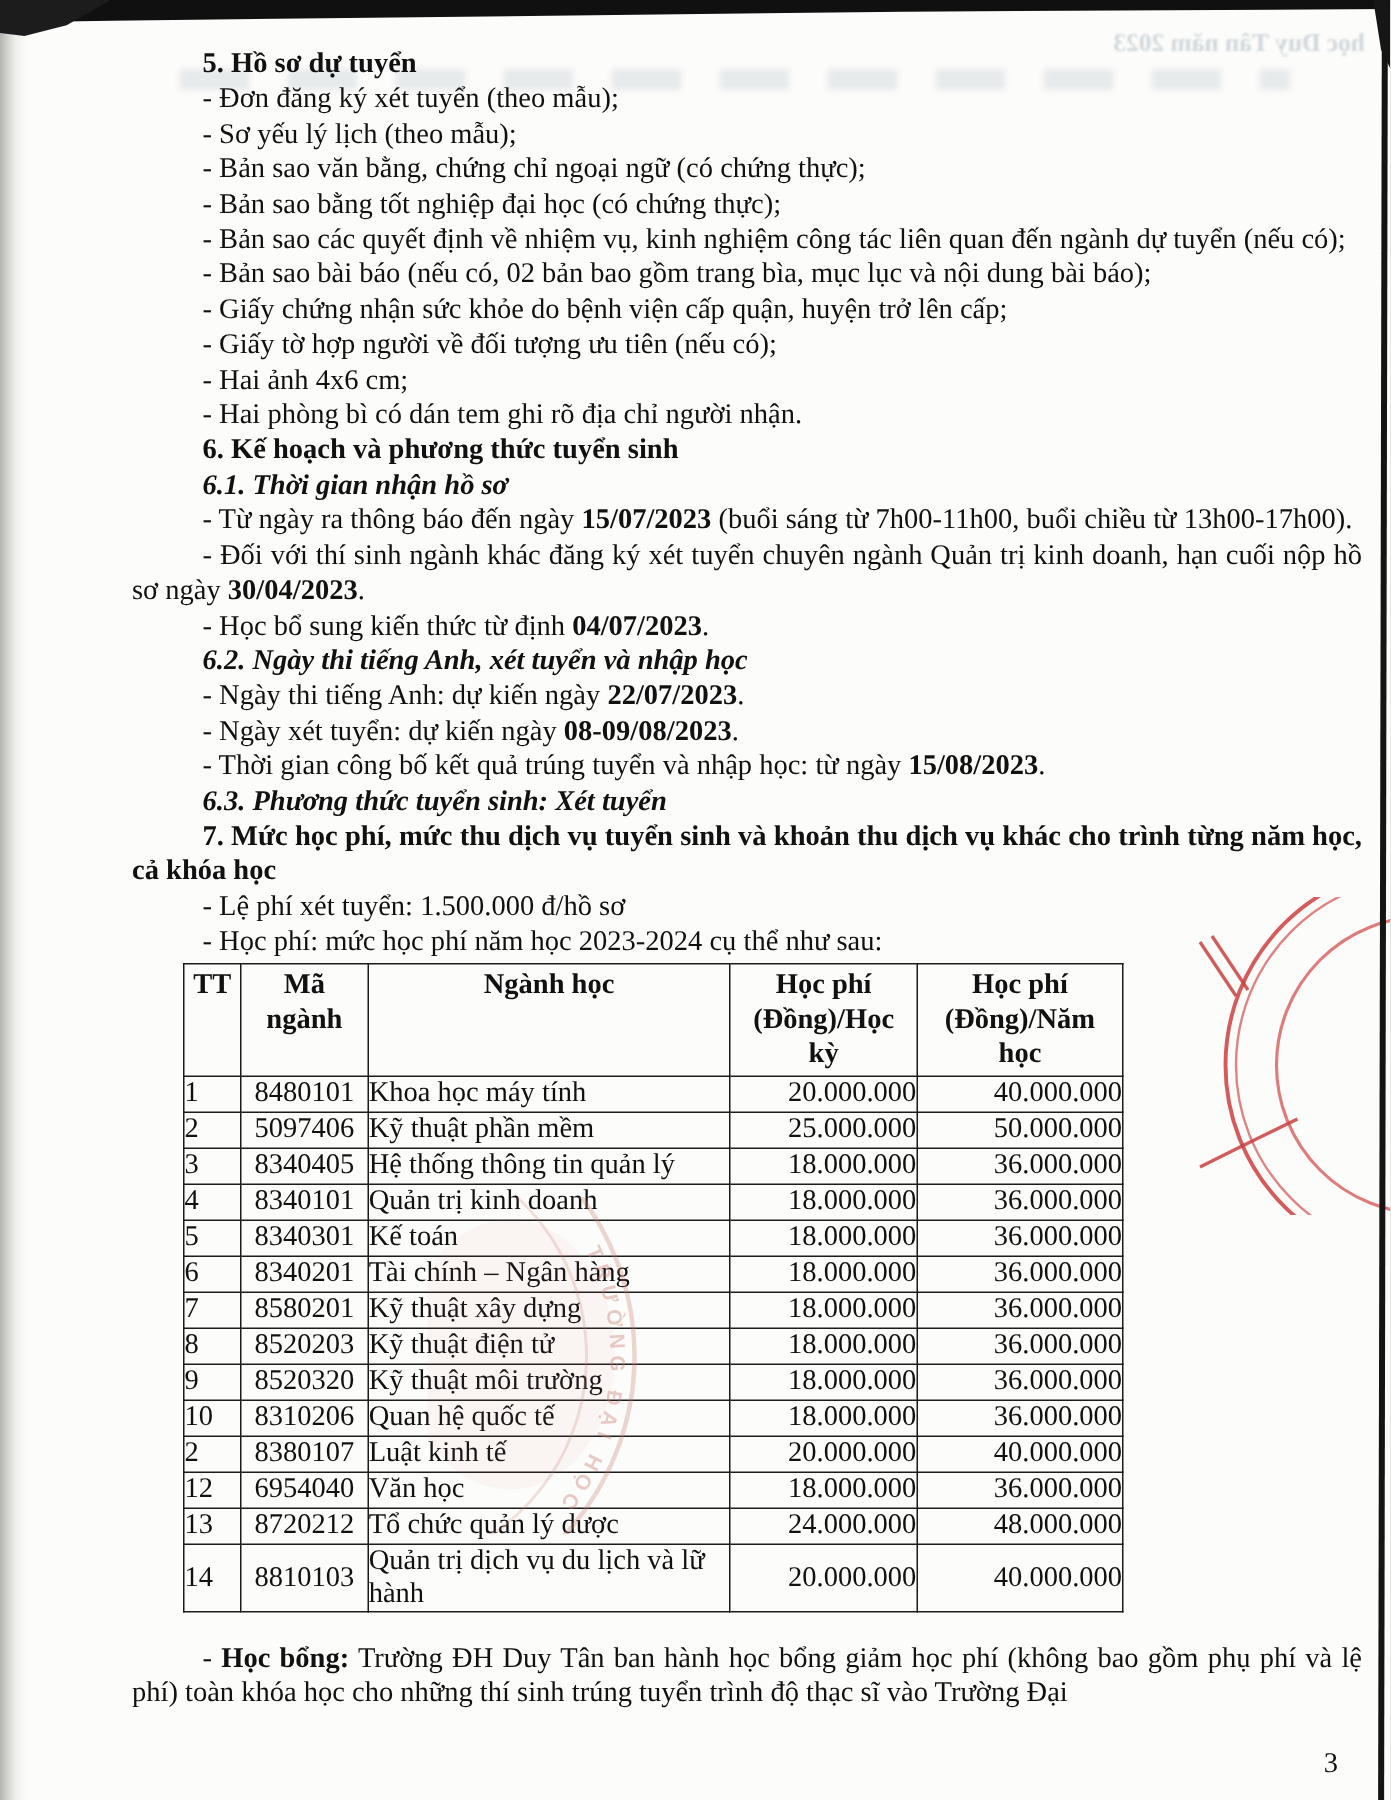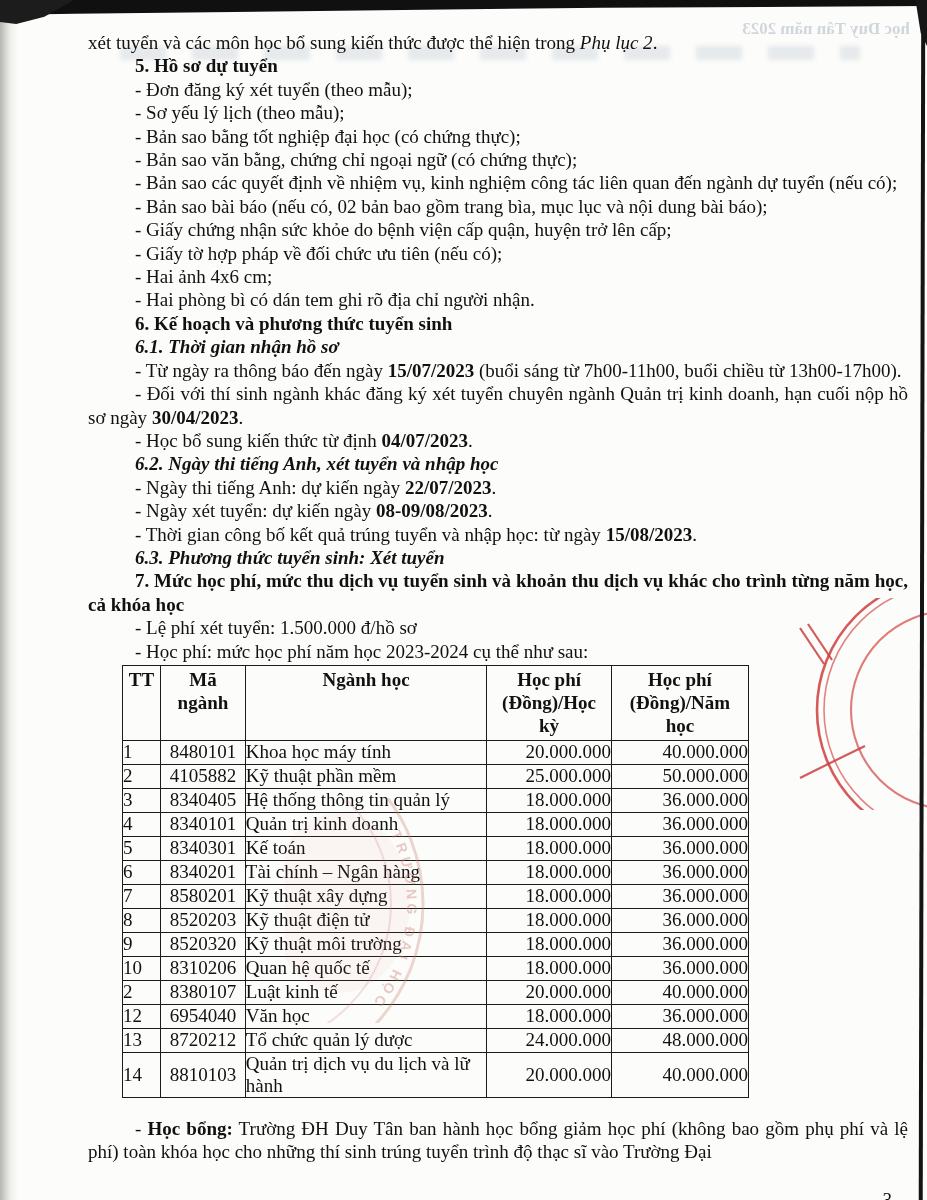--- a/index.html
+++ b/index.html
@@ -63,30 +63,29 @@
   <div class="edge-top"></div>
   <div class="corner-blob"></div>
   <div class="edge-right"></div>
   <div class="edge-right-top"></div>
   <div class="edge-left"></div>
   <div class="bleed">học Duy Tân năm 2023</div>
   <div class="bleed2"></div>
 
   <div class="doc">
     <div id="blocks-top">
-        <p class="line just"><span>xét tuyển và các môn học bổ sung kiến thức được thể hiện trong </span><span style="font-style: italic;">Phụ lục 2</span><span>.</span></p>
         <p class="line indent"><span class="b">5. Hồ sơ dự tuyển</span></p>
         <p class="line indent"><span>- Đơn đăng ký xét tuyển (theo mẫu);</span></p>
         <p class="line indent"><span>- Sơ yếu lý lịch (theo mẫu);</span></p>
+        <p class="line indent"><span>- Bản sao văn bằng, chứng chỉ ngoại ngữ (có chứng thực);</span></p>
         <p class="line indent"><span>- Bản sao bằng tốt nghiệp đại học (có chứng thực);</span></p>
-        <p class="line indent"><span>- Bản sao văn bằng, chứng chỉ ngoại ngữ (có chứng thực);</span></p>
         <p class="line indent just"><span>- Bản sao các quyết định về nhiệm vụ, kinh nghiệm công tác liên quan đến ngành dự tuyển (nếu có);</span></p>
         <p class="line indent"><span>- Bản sao bài báo (nếu có, 02 bản bao gồm trang bìa, mục lục và nội dung bài báo);</span></p>
         <p class="line indent"><span>- Giấy chứng nhận sức khỏe do bệnh viện cấp quận, huyện trở lên cấp;</span></p>
-        <p class="line indent"><span>- Giấy tờ hợp pháp về đối chức ưu tiên (nếu có);</span></p>
+        <p class="line indent"><span>- Giấy tờ hợp người về đối tượng ưu tiên (nếu có);</span></p>
         <p class="line indent"><span>- Hai ảnh 4x6 cm;</span></p>
         <p class="line indent"><span>- Hai phòng bì có dán tem ghi rõ địa chỉ người nhận.</span></p>
         <p class="line indent"><span class="b">6. Kế hoạch và phương thức tuyển sinh</span></p>
         <p class="line indent"><span class="b" style="font-style: italic;">6.1. Thời gian nhận hồ sơ</span></p>
         <p class="line indent just"><span>- Từ ngày ra thông báo đến ngày </span><span class="b">15/07/2023</span><span> (buổi sáng từ 7h00-11h00, buổi chiều từ 13h00-17h00).</span></p>
         <p class="line indent just"><span>- Đối với thí sinh ngành khác đăng ký xét tuyển chuyên ngành Quản trị kinh doanh, hạn cuối nộp hồ sơ ngày </span><span class="b">30/04/2023</span><span>.</span></p>
         <p class="line indent"><span>- Học bổ sung kiến thức từ định </span><span class="b">04/07/2023</span><span>.</span></p>
         <p class="line indent"><span class="b" style="font-style: italic;">6.2. Ngày thi tiếng Anh, xét tuyển và nhập học</span></p>
         <p class="line indent"><span>- Ngày thi tiếng Anh: dự kiến ngày </span><span class="b">22/07/2023</span><span>.</span></p>
         <p class="line indent"><span>- Ngày xét tuyển: dự kiến ngày </span><span class="b">08-09/08/2023</span><span>.</span></p>
@@ -122,21 +121,21 @@
       <tbody id="fees-body">
           <tr>
             <td class="cell-tt">1</td>
             <td class="cell-code">8480101</td>
             <td class="cell-name">Khoa học máy tính</td>
             <td class="cell-fee">20.000.000</td>
             <td class="cell-fee-y">40.000.000</td>
           </tr>
           <tr>
             <td class="cell-tt">2</td>
-            <td class="cell-code">4105882</td>
+            <td class="cell-code">5097406</td>
             <td class="cell-name">Kỹ thuật phần mềm</td>
             <td class="cell-fee">25.000.000</td>
             <td class="cell-fee-y">50.000.000</td>
           </tr>
           <tr>
             <td class="cell-tt">3</td>
             <td class="cell-code">8340405</td>
             <td class="cell-name">Hệ thống thông tin quản lý</td>
             <td class="cell-fee">18.000.000</td>
             <td class="cell-fee-y">36.000.000</td>

